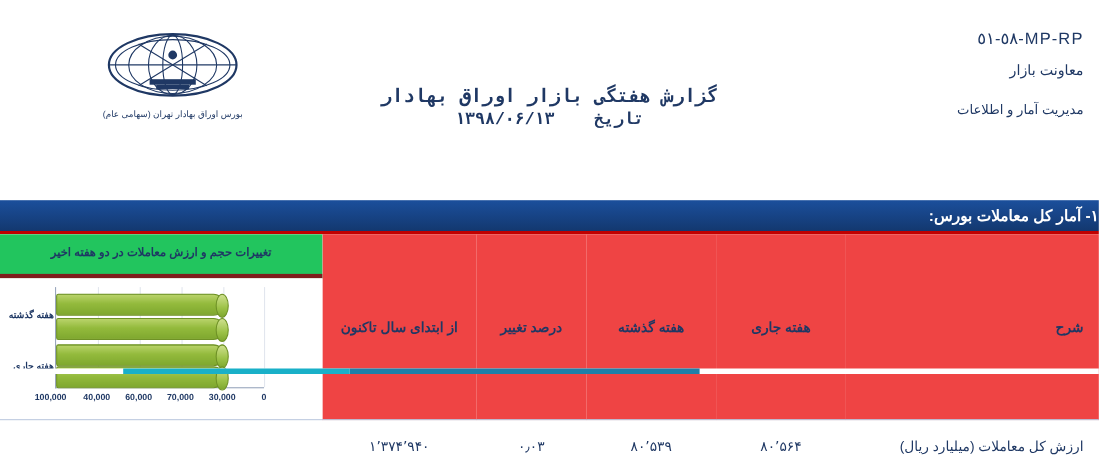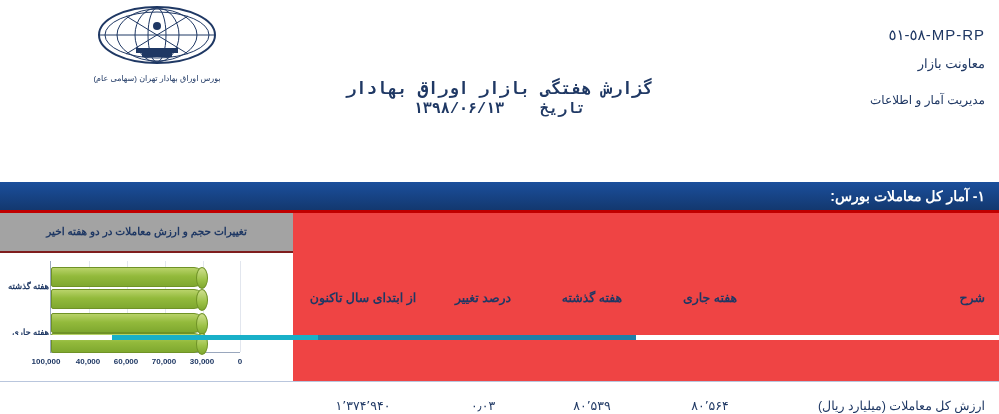--- a/index.html
+++ b/index.html
@@ -59,21 +59,21 @@
     letter-spacing: 0px;
   }
   .hdr-date {
     font-size: 15px;
     font-weight: bold;
     color: #1f3864;
   }
 
   .hdr-logo {
     position: absolute;
-    top: 4px; left: 92px;
+    top: 28px; left: 92px;
     width: 130px;
     text-align: center;
   }
   .hdr-logo .logo-caption {
     margin-top: 4px;
     font-size: 8px;
     color: #1f3864;
     white-space: nowrap;
   }
 
@@ -81,21 +81,20 @@
   .section-bar {
     position: absolute;
     top: 182px; left: 0;
     width: 999px;
     height: 28px;
     background: linear-gradient(180deg,#1b4f9c 0%, #13386f 100%);
     color: #ffffff;
     display: flex;
     align-items: center;
     justify-content: flex-start;
-    padding-right: 14px;
     font-size: 14px;
     font-weight: bold;
   }
   .section-bar-rule {
     position: absolute;
     top: 210px; left: 0;
     width: 999px; height: 3px;
     background: #c00000;
   }
 
@@ -142,28 +141,28 @@
   .neg { color: #c00000; }
 
   
   .chart-cell {
     padding: 0 !important;
     background: #ffffff !important;
     vertical-align: top;
   }
   .chart-head {
     height: 40px;
-    background: #a3a3a3;
+    background: #22c55e;
     color: #1f3864;
     font-size: 10.5px;
     font-weight: bold;
     display: flex;
     align-items: center;
     justify-content: center;
-    border-bottom: 2px solid #7f1d1d;
+    border-bottom: 4px solid #7f1d1d;
     line-height: 1.3;
     padding: 0 8px;
     text-align: center;
   }
   .chart-box {
     position: relative;
     width: 293px;
     height: 128px;
     background: #ffffff;
     direction: ltr;

